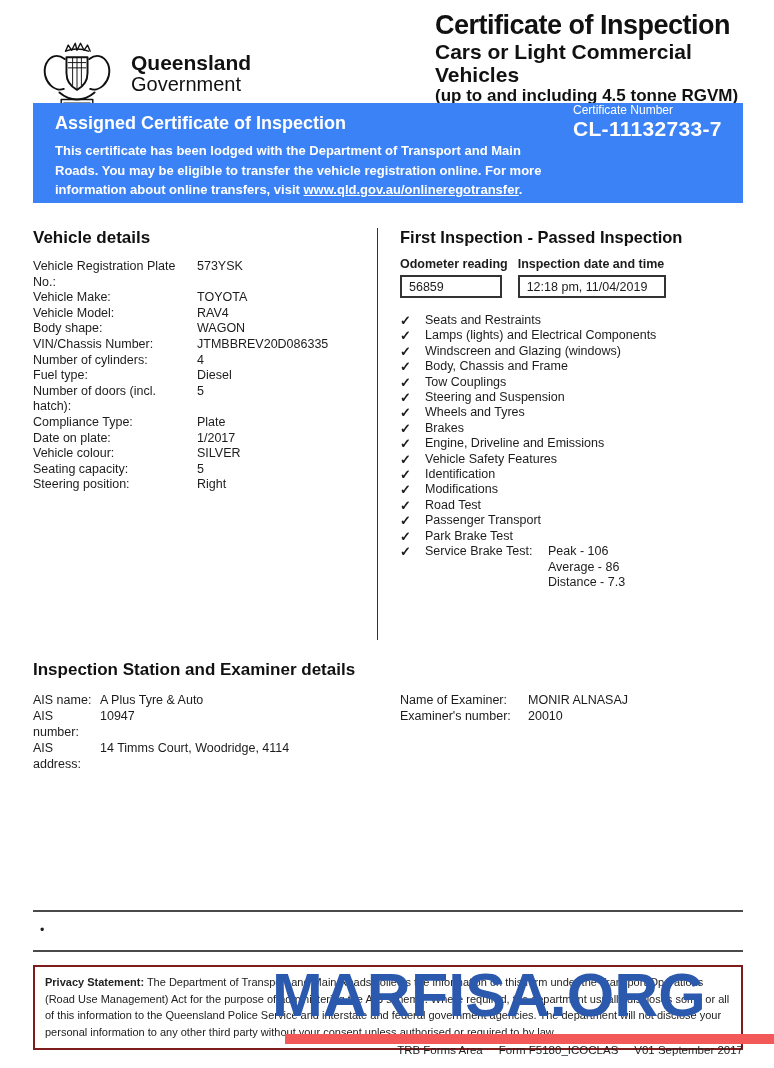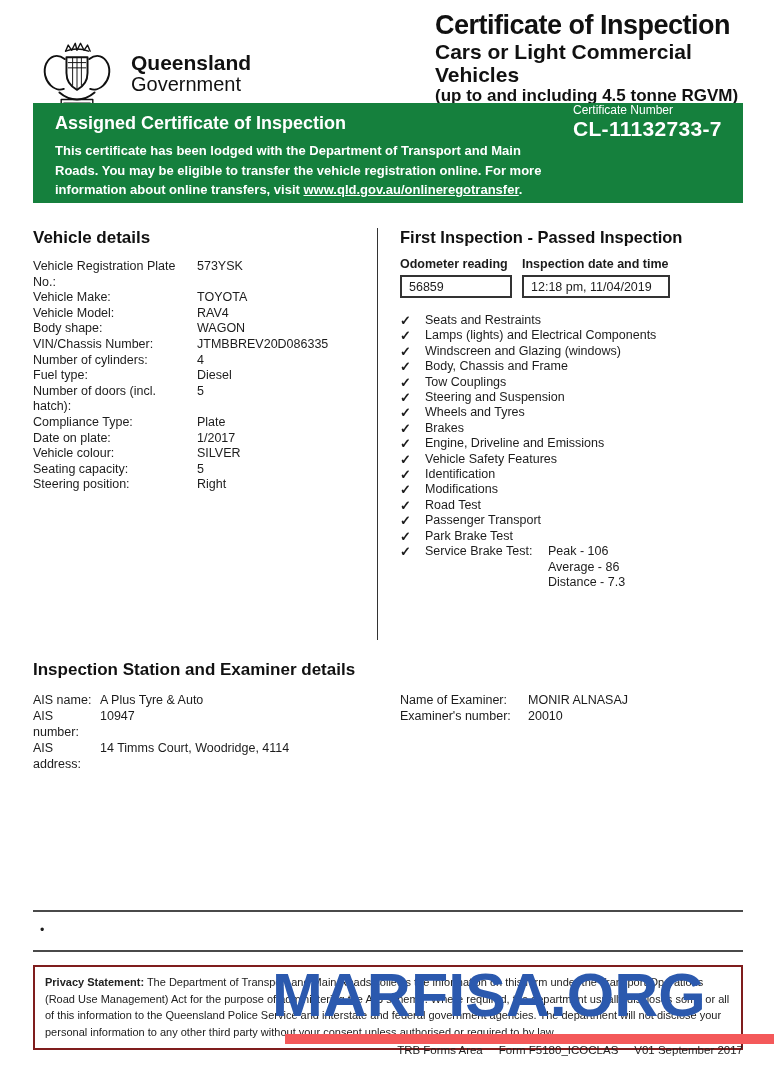--- a/index.html
+++ b/index.html
@@ -15,42 +15,42 @@
   .crest { flex:0 0 auto; }
   .logo-text { line-height:1.08; }
   .logo-l1 { font-size:21px; font-weight:bold; color:#111; }
   .logo-l2 { font-size:20px; color:#111; }
   .title-block { width:308px; text-align:left; color:#111; }
   .t1 { font-size:27px; font-weight:bold; letter-spacing:-0.5px; line-height:1.02; }
   .t2 { font-size:21px; font-weight:bold; line-height:1.1; }
   .t3 { font-size:17px; font-weight:bold; line-height:1.15; }
   .t4 { font-size:12px; font-weight:bold; font-style:italic; margin-top:2px; }
   
-  .banner { position:absolute; left:33px; right:31px; top:103px; height:100px; background:#15803d; color:#fff; }
+  .banner { position:absolute; left:33px; right:31px; top:103px; height:100px; background:#3b82f6; color:#fff; }
   .banner-left { position:absolute; left:22px; top:10px; width:498px; }
   .banner-title { font-size:18px; font-weight:bold; margin-bottom:7px; }
   .banner-body { font-size:13px; font-weight:bold; line-height:1.5; }
   .banner-link { text-decoration:underline; cursor:pointer; }
   .banner-right { position:absolute; left:540px; top:0; }
   .cert-label { font-size:12px; }
   .cert-number { font-size:21px; font-weight:bold; letter-spacing:0.3px; }
   
   .columns { position:absolute; left:33px; right:31px; top:228px; height:412px; display:flex; }
   .col-left { width:344px; }
   .divider { width:1px; background:#333; }
   .col-right { flex:1; padding-left:22px; }
   .section-heading { font-size:17px; font-weight:bold; color:#111; }
   .kv-rows { margin-top:11px; }
   .kv-row { display:flex; font-size:12.5px; line-height:15.6px; }
   .kv-label { width:164px; }
   .insp-heading { font-size:16.5px; }
   .readings { display:flex; gap:10px; margin-top:10px; }
   .r-label { font-size:12.5px; font-weight:bold; margin-bottom:4px; }
   .r-box { border:2px solid #333; height:23px; display:flex; align-items:center; padding:0 7px; font-size:12.5px; }
-  .r-box.odo { width:112px; }
+  .r-box.odo { width:102px; }
   .r-box.date { width:148px; }
   .checklist { margin-top:15px; }
   .check-item { display:flex; gap:11px; font-size:12.5px; line-height:15.4px; }
   .check-icon { font-weight:bold; font-size:13px; width:14px; flex:0 0 auto; }
   .service-row { display:flex; gap:11px; font-size:12.5px; line-height:15.4px; }
   .service-label { width:112px; flex:0 0 auto; }
   
   .station { position:absolute; left:33px; right:31px; top:660px; }
   .station-cols { display:flex; margin-top:12px; }
   .station-left { width:367px; }

